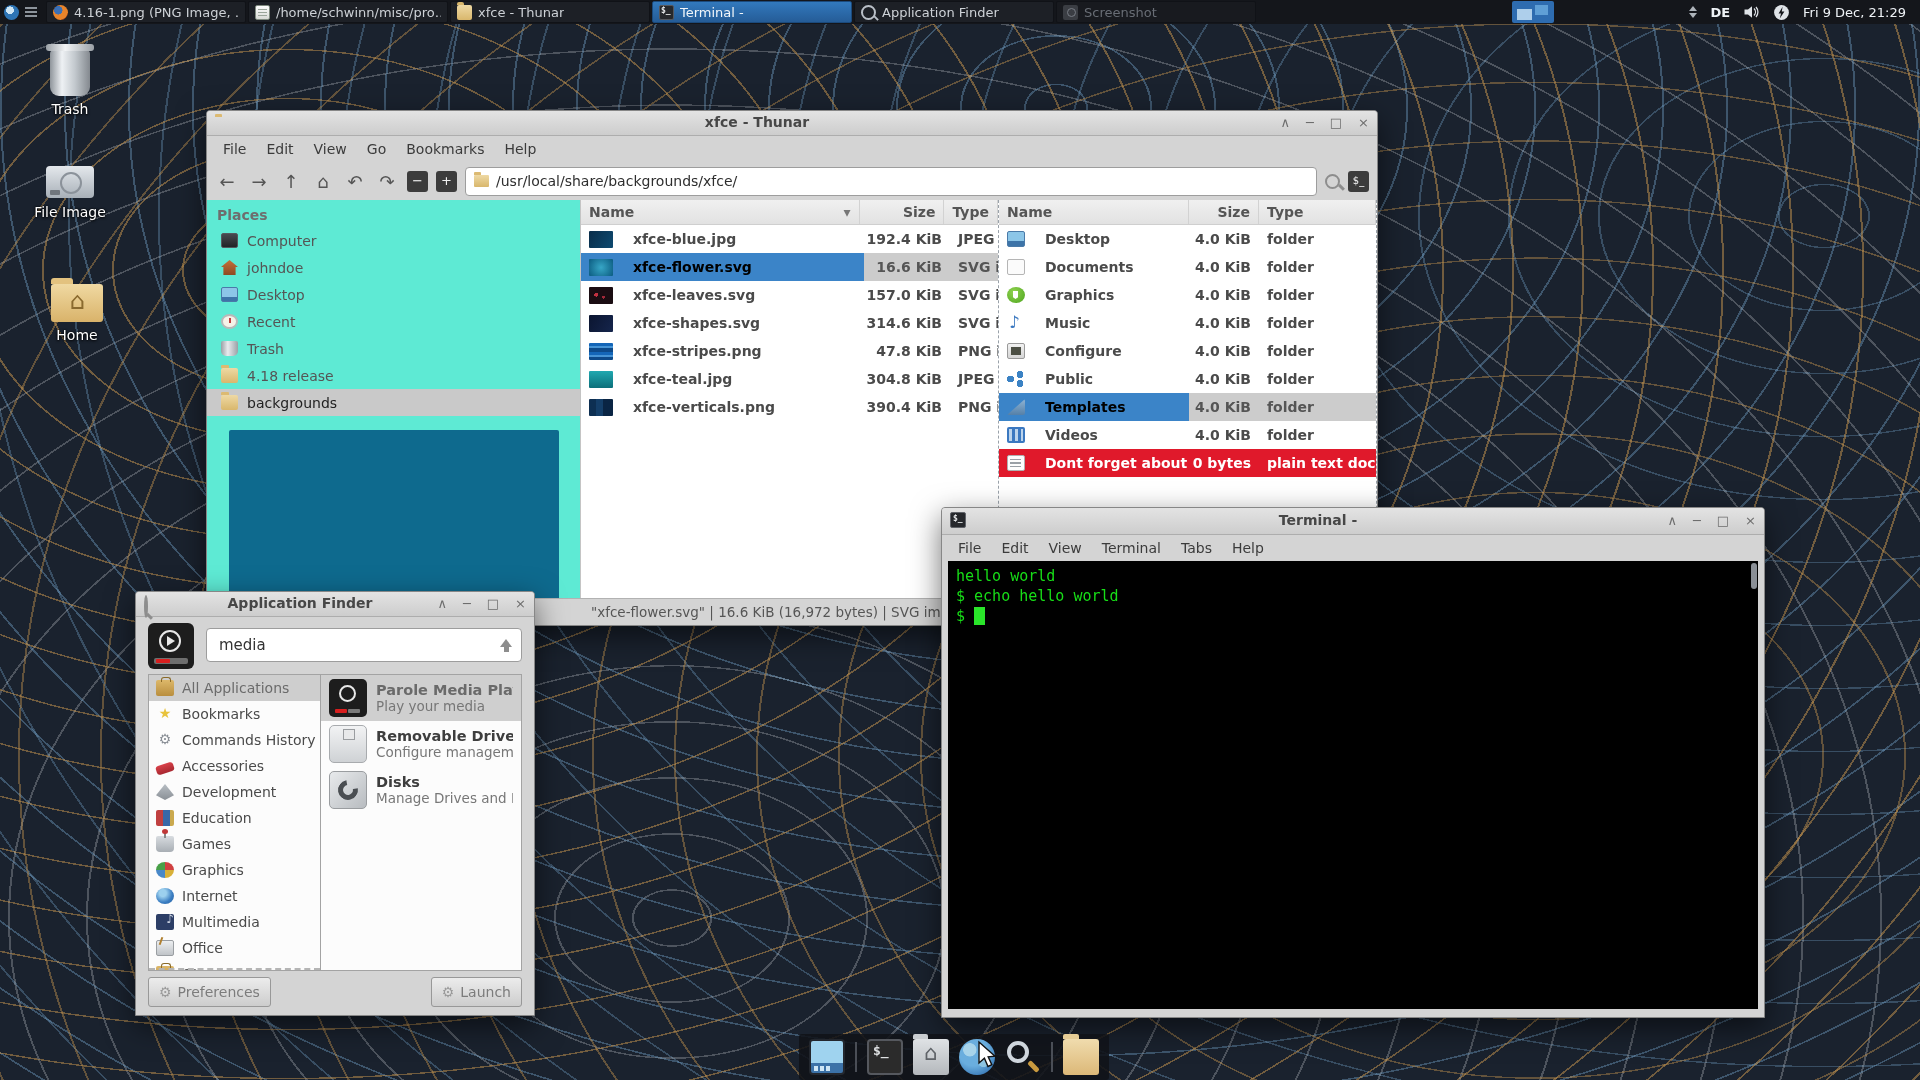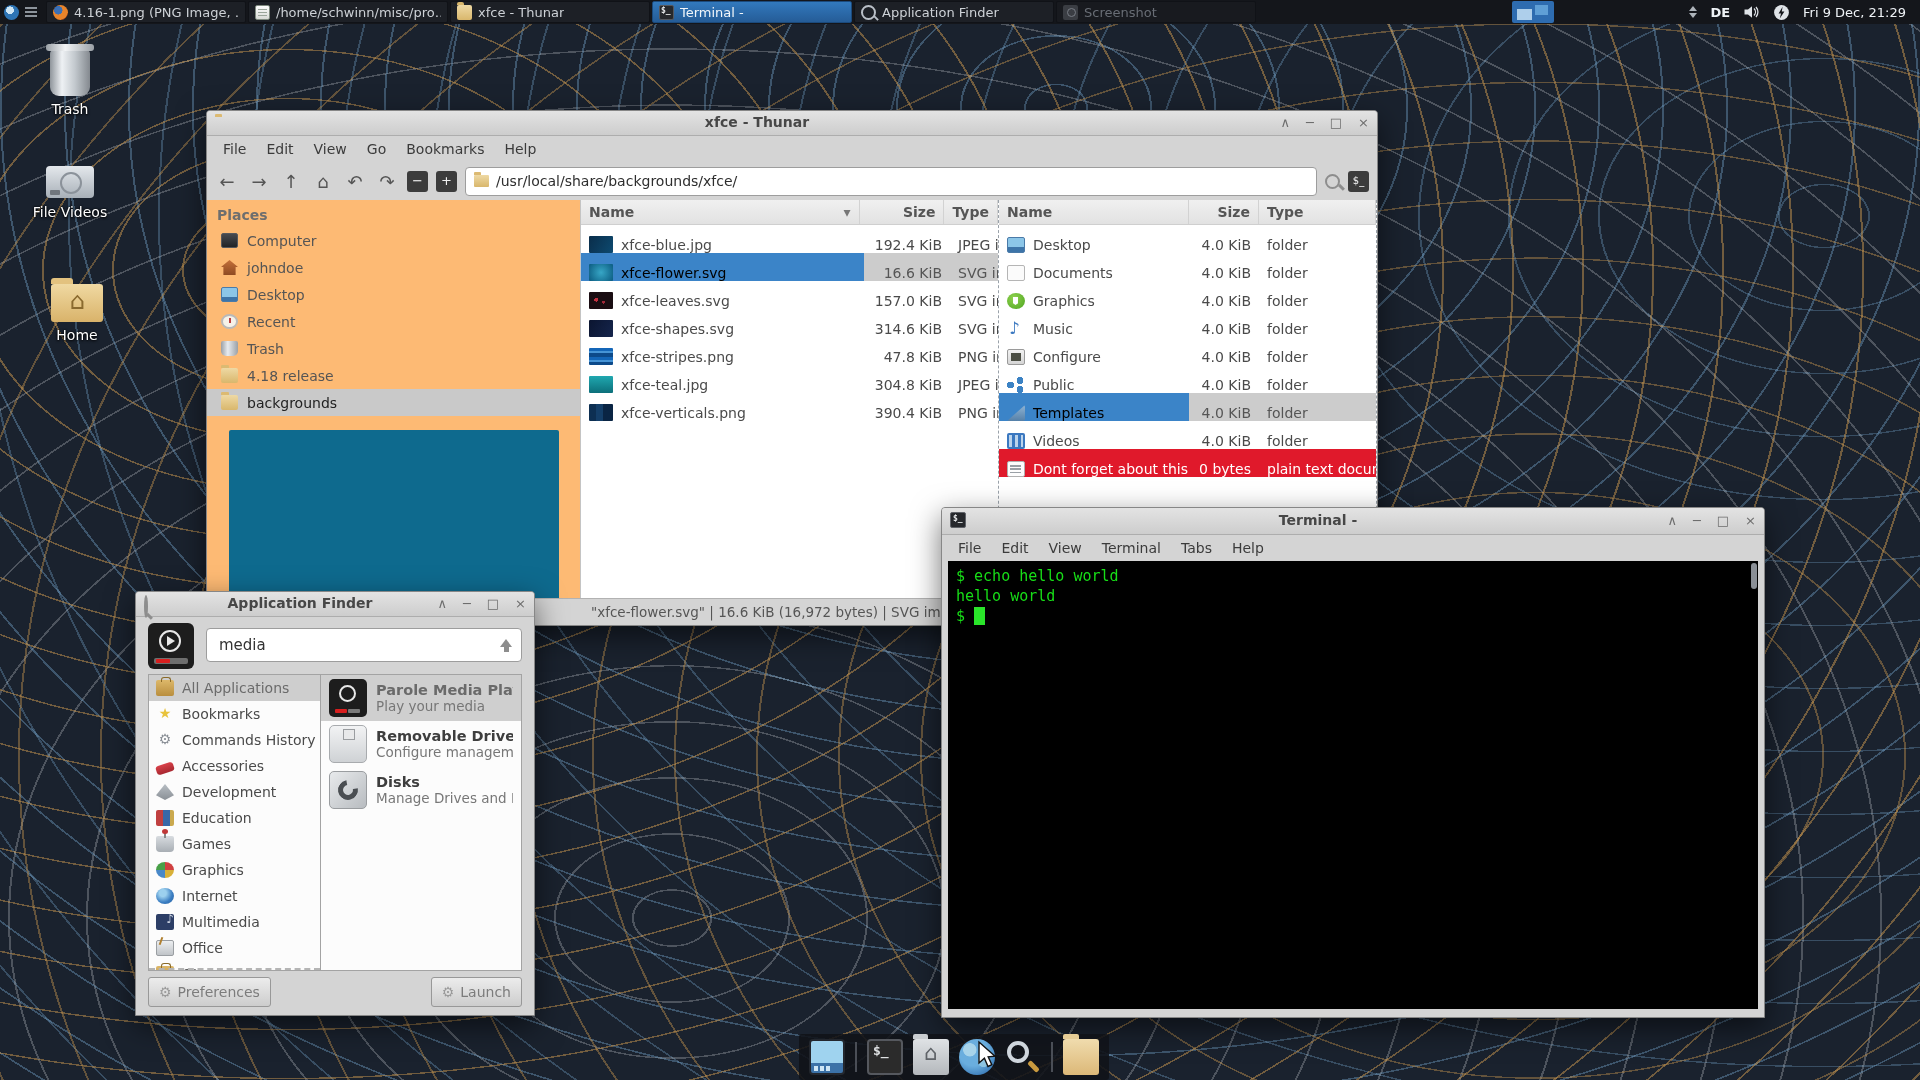--- a/index.html
+++ b/index.html
@@ -71,21 +71,21 @@
   #thunar{left:206px;top:110px;width:1172px;height:516px;z-index:10;}
   #th-tools{display:flex;align-items:center;height:38px;padding:0 8px;border-bottom:1px solid #b2b2b2;gap:8px;}
   .tb-a{font-size:18px;color:#555;width:24px;text-align:center;}
   .tb-sq{width:21px;height:21px;background:#3c3c3c;border-radius:3px;color:#f2f2f2;font-size:13px;line-height:20px;text-align:center;flex:none;}
   #th-path{flex:1;height:27px;background:#fff;border:1px solid #9d9d9d;border-radius:4px;display:flex;align-items:center;gap:7px;padding:0 8px;font-size:14px;color:#2e2e2e;}
   .mini-folder{width:15px;height:12px;background:linear-gradient(#eed9a4,#d9b76c);border-radius:1px;position:relative;flex:none;}
   .mini-folder::before{content:"";position:absolute;left:0;top:-3px;width:7px;height:3px;background:#dcba72;border-radius:1px 1px 0 0;}
   .mag{width:15px;height:15px;border:2px solid #8d8d8d;border-radius:50%;position:relative;box-sizing:border-box;flex:none;}
   .mag::after{content:"";position:absolute;right:-4px;bottom:-4px;width:2.5px;height:7px;background:#8d8d8d;transform:rotate(-45deg);}
   #th-body{position:absolute;left:0;top:89px;right:0;bottom:26px;display:flex;background:#fff;}
-  #th-side{width:374px;background:#fdba74;border-right:1px solid #c4c4c4;box-sizing:border-box;font-size:14px;color:#555;overflow:hidden;}
+  #th-side{width:374px;background:#5eead4;border-right:1px solid #c4c4c4;box-sizing:border-box;font-size:14px;color:#555;overflow:hidden;}
   #th-side .hdr{font-weight:bold;color:#6e6e6e;padding:7px 10px 4px;}
   .place{display:flex;align-items:center;gap:9px;height:27px;padding:0 14px;}
   .place.sel{background:#c9c9c9;color:#222;}
   .pi{width:17px;height:15px;flex:none;border-radius:2px;position:relative;}
   .pi-computer{background:linear-gradient(#474a4f,#222427);border:1px solid #55585d;box-sizing:border-box;}
   .pi-home{background:linear-gradient(#c4703a,#8e4a22);clip-path:polygon(50% 0,100% 46%,86% 46%,86% 100%,14% 100%,14% 46%,0 46%);}
   .pi-desktop{background:linear-gradient(#8cc6e8 0 68%,#3d74a8 68% 100%);border:1px solid #4a7aa8;box-sizing:border-box;}
   .pi-recent{border-radius:50%;border:2px solid #b9b9b9;background:#f6f2e8;box-sizing:border-box;}
   .pi-recent::after{content:"";position:absolute;left:6px;top:2px;width:1.5px;height:5px;background:#c04040;}
   .pi-trash{background:linear-gradient(90deg,#9aa0a6,#e8ebee 40%,#9aa0a6);border-radius:2px 2px 5px 5px;}
@@ -95,21 +95,21 @@
     background:
      conic-gradient(from 15deg at 54% 46%, rgba(255,255,255,.20) 0 16deg, rgba(255,255,255,0) 16deg 52deg, rgba(255,255,255,.13) 52deg 70deg, rgba(255,255,255,0) 70deg 108deg, rgba(255,255,255,.17) 108deg 128deg, rgba(255,255,255,0) 128deg 176deg, rgba(255,255,255,.12) 176deg 200deg, rgba(255,255,255,0) 200deg 252deg, rgba(255,255,255,.16) 252deg 276deg, rgba(255,255,255,0) 276deg 360deg),
      radial-gradient(circle at 54% 46%, #66c8da 0%, #2b9ab briefcase 0, #2b9abb 30%, #0f6f95 62%, #0a5376 100%);
     background-color:#0e6a8e;}
   .fpane{display:flex;flex-direction:column;font-size:14px;color:#4a4a4a;overflow:hidden;box-sizing:border-box;}
   #fp-left{width:418px;border-right:1px dashed #9aa2aa;}
   #fp-right{flex:1;border-right:1px dashed #9aa2aa;}
   .fhead{display:flex;height:24px;background:linear-gradient(#f0f0f0,#e2e2e2);border-bottom:1px solid #cfcfcf;font-weight:bold;color:#555;align-items:flex-end;flex:none;}
   .fhead .hc{height:100%;display:flex;align-items:center;padding:0 8px;border-right:1px solid #d2d2d2;box-sizing:border-box;}
   .frow{display:flex;height:28px;align-items:center;flex:none;}
-  .cell{display:flex;align-items:flex-end;gap:8px;padding:0 8px;box-sizing:border-box;overflow:hidden;white-space:nowrap;height:100%;}
+  .cell{display:flex;align-items:center;gap:20px;padding:0 8px;box-sizing:border-box;overflow:hidden;white-space:nowrap;height:100%;font-weight:bold;}
   #fp-left .c-name{width:283px;}
   #fp-left .c-size{width:86px;justify-content:flex-end;}
   #fp-left .c-type{flex:1;}
   #fp-right .c-name{width:190px;}
   #fp-right .c-size{width:70px;justify-content:flex-end;}
   #fp-right .c-type{flex:1;}
   .frow .c-name.selblue{background:#3b84c8;color:#000000;}
   .frow .selgray{background:#cccccc;color:#555;}
   .frow.redrow{background:#e0192b;color:#fff;}
   .thumb{width:24px;height:17px;flex:none;border-radius:1px;}
@@ -272,21 +272,21 @@
       <span id="clock">Fri 9 Dec, 21:29</span>
     </div>
   </div>
 
   <div class="dicon" style="left:15px;top:50px;">
     <div class="ic-trash"></div>
     <div class="lbl">Trash</div>
   </div>
   <div class="dicon" style="left:15px;top:158px;">
     <div class="ic-disk"></div>
-    <div class="lbl">File Videos</div>
+    <div class="lbl">File Image</div>
   </div>
   <div class="dicon" style="left:22px;top:278px;">
     <div class="ic-homefolder"></div>
     <div class="lbl">Home</div>
   </div>
 
   <div class="win" id="thunar">
     <div class="tbar">
       <span class="wicon mini-folder" style="width:16px;height:13px;top:6px;"></span>
       <span class="title">xfce - Thunar</span>
@@ -636,22 +636,22 @@
     </div>
     <div class="menubar">
       <span>File</span>
       <span>Edit</span>
       <span>View</span>
       <span>Terminal</span>
       <span>Tabs</span>
       <span>Help</span>
     </div>
     <div id="term-screen">
+      <div>hello world</div>
       <div>$ echo hello world</div>
-      <div>hello world</div>
       <div><span>$</span><span class="cursor"></span></div>
       <div id="term-scroll"></div>
     </div>
   </div>
 
   <div id="dock">
     <span class="dk dk-desktop"></span>
     <span class="dksep"></span>
     <span class="dk dk-term"></span>
     <span class="dk dk-home"></span>

